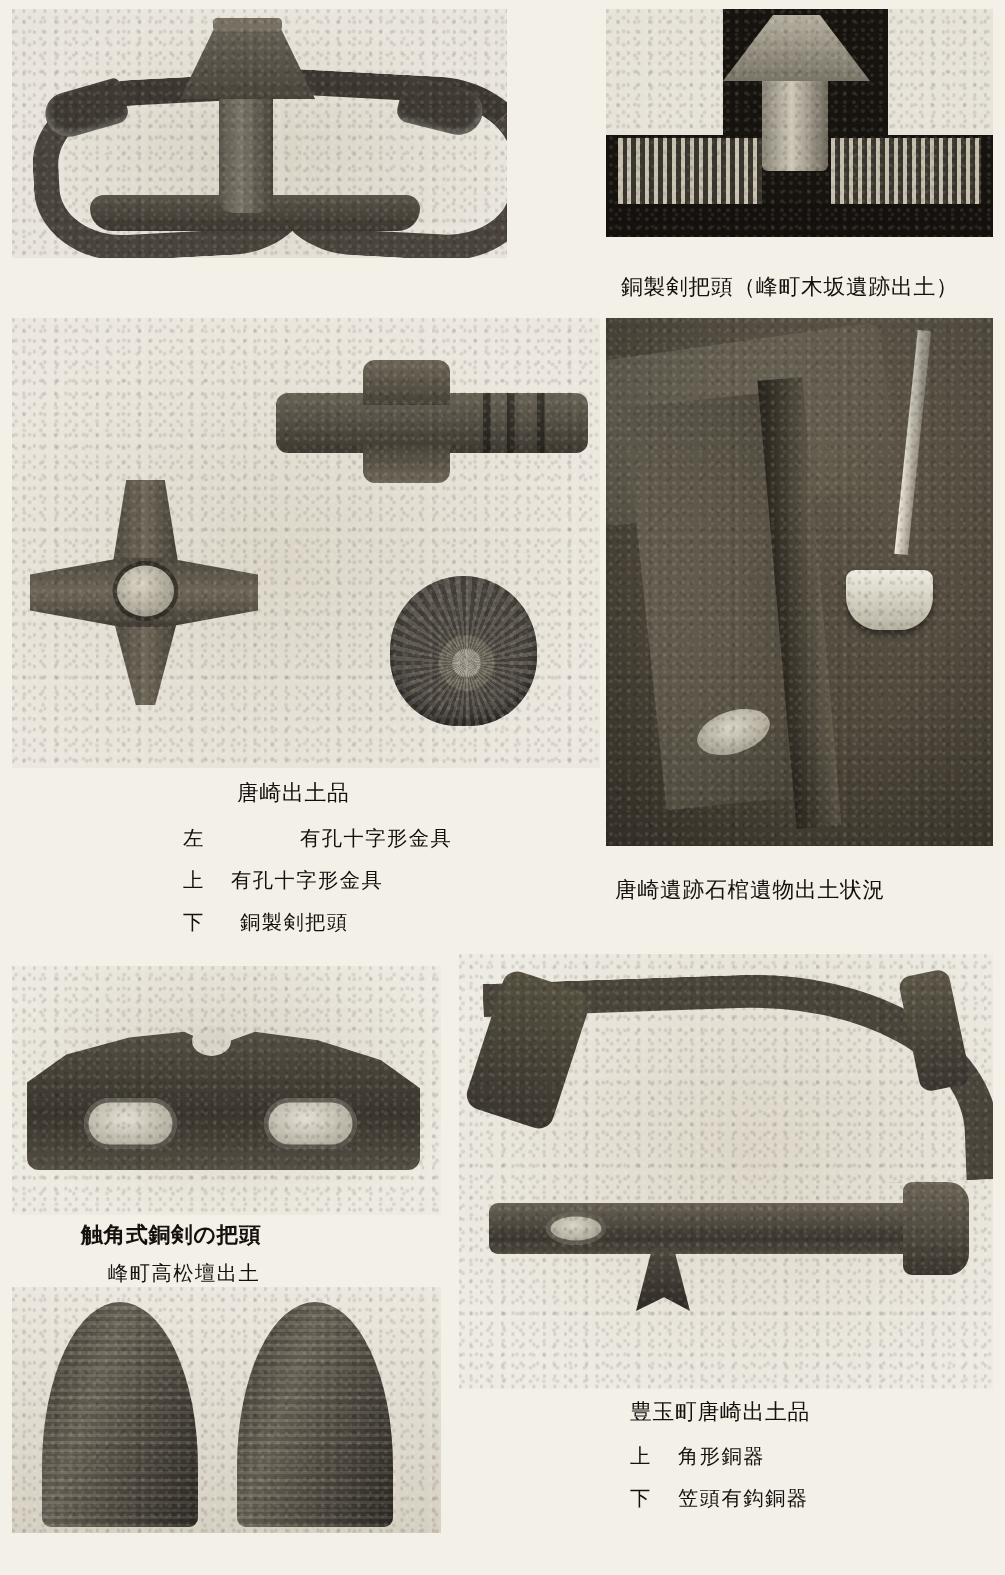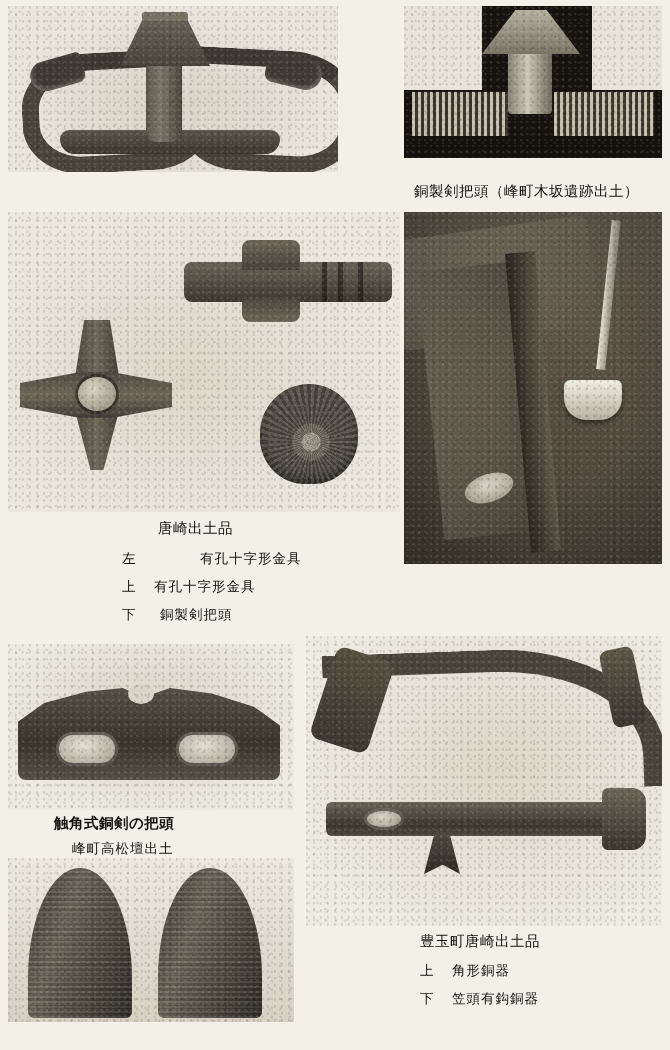--- a/index.html
+++ b/index.html
@@ -403,20 +403,21 @@
     <div class="soil"></div>
     <div class="stoneTop"></div>
     <div class="stoneSlab"></div>
     <div class="slabEdge"></div>
     <div class="rod"></div>
     <div class="bowl"></div>
     <div class="ringobj"></div>
     <div class="shade"></div>
     <div class="grain"></div>
   </div>
+  <div class="caption" style="left:410px; top:584px;">唐崎遺跡石棺遺物出土状況</div>
 
   <div class="plate" id="plate5">
     <div class="bg"></div>
     <div class="body"></div>
     <div class="nickL"></div>
     <div class="holeL"></div>
     <div class="holeR"></div>
     <div class="grain"></div>
   </div>
   <div class="caption" style="left:54px; top:814px;font-weight:bold;">触角式銅剣の把頭</div>

